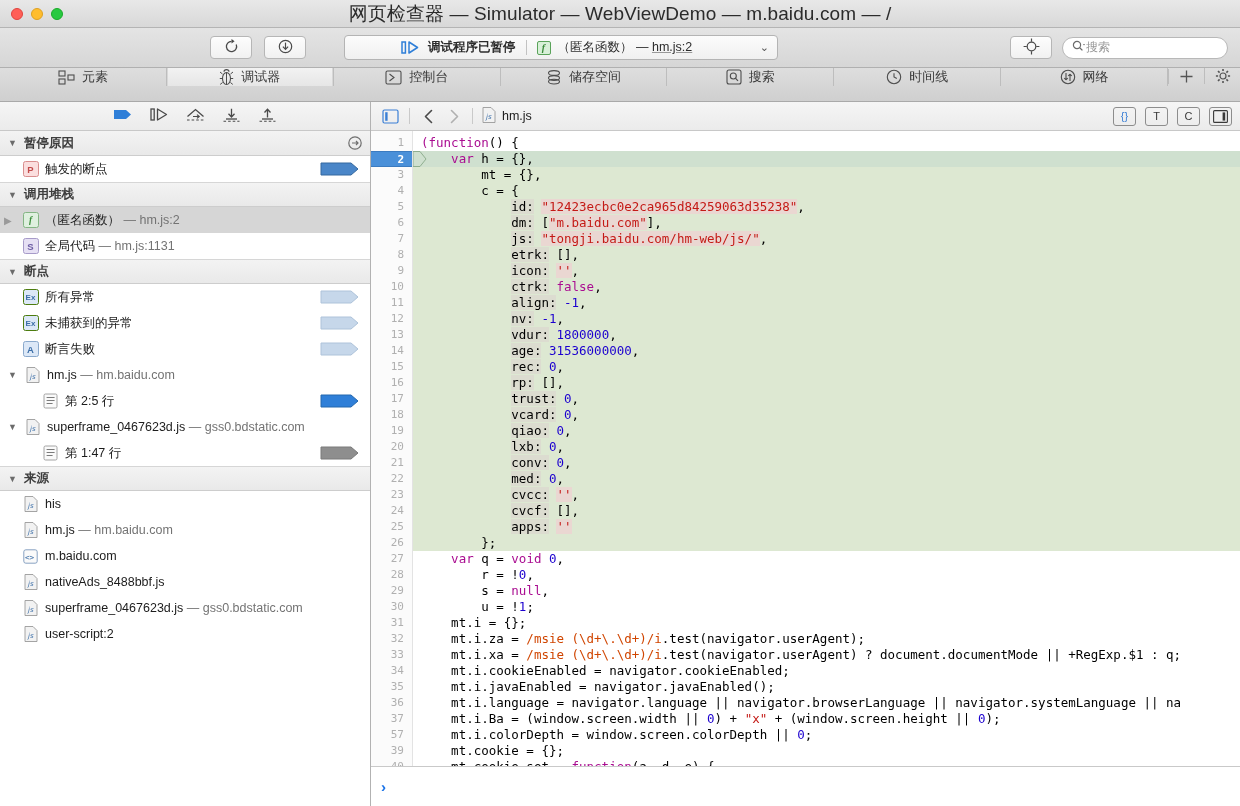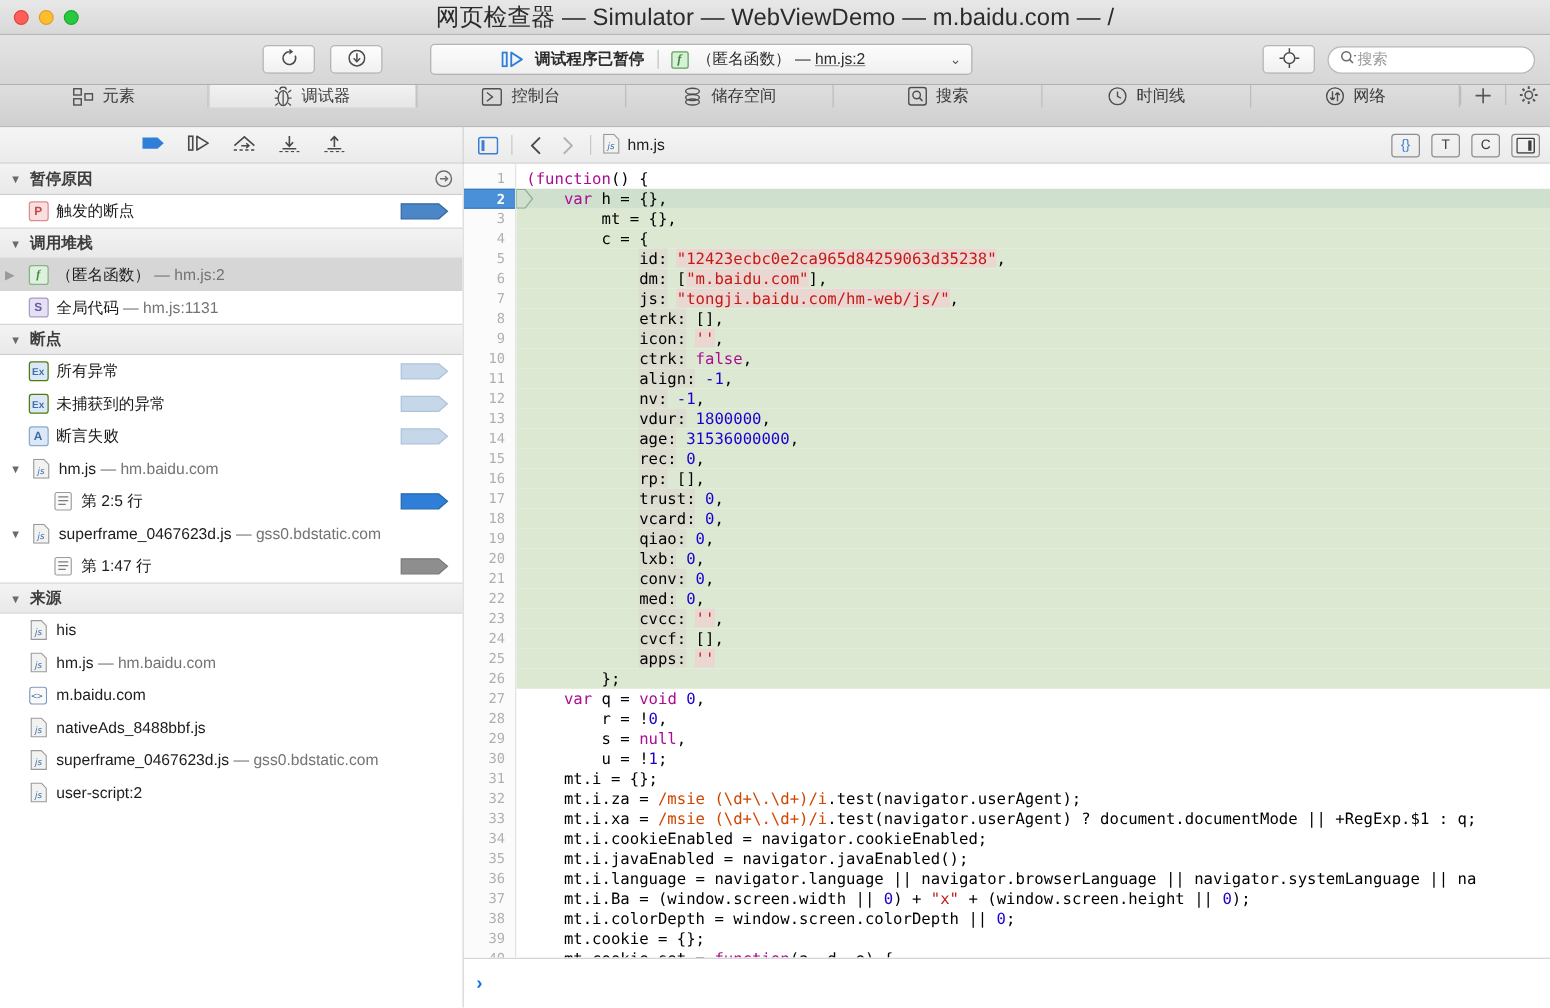--- a/index.html
+++ b/index.html
@@ -702,21 +702,21 @@
             <div class="gline">28</div>
             <div class="gline">29</div>
             <div class="gline">30</div>
             <div class="gline">31</div>
             <div class="gline">32</div>
             <div class="gline">33</div>
             <div class="gline">34</div>
             <div class="gline">35</div>
             <div class="gline">36</div>
             <div class="gline">37</div>
-            <div class="gline">38</div>
+            <div class="gline">57</div>
             <div class="gline">39</div>
             <div class="gline">40</div>
           </div>
         <div class="code" id="code"><div class="cl"><span class="k-key">(function</span>() {</div><div class="cl blk cur">    <span class="k-key">var</span> h = {},</div><div class="cl blk">        mt = {},</div><div class="cl blk">        c = {</div><div class="cl blk">            <span class="hl-prop">id:</span> <span class="k-str hl-str">"12423ecbc0e2ca965d84259063d35238"</span>,</div><div class="cl blk">            <span class="hl-prop">dm:</span> [<span class="k-str hl-str">"m.baidu.com"</span>],</div><div class="cl blk">            <span class="hl-prop">js:</span> <span class="k-str hl-str">"tongji.baidu.com/hm-web/js/"</span>,</div><div class="cl blk">            <span class="hl-prop">etrk:</span> [],</div><div class="cl blk">            <span class="hl-prop">icon:</span> <span class="k-str hl-str">''</span>,</div><div class="cl blk">            <span class="hl-prop">ctrk:</span> <span class="k-key">false</span>,</div><div class="cl blk">            <span class="hl-prop">align:</span> <span class="k-num">-1</span>,</div><div class="cl blk">            <span class="hl-prop">nv:</span> <span class="k-num">-1</span>,</div><div class="cl blk">            <span class="hl-prop">vdur:</span> <span class="k-num">1800000</span>,</div><div class="cl blk">            <span class="hl-prop">age:</span> <span class="k-num">31536000000</span>,</div><div class="cl blk">            <span class="hl-prop">rec:</span> <span class="k-num">0</span>,</div><div class="cl blk">            <span class="hl-prop">rp:</span> [],</div><div class="cl blk">            <span class="hl-prop">trust:</span> <span class="k-num">0</span>,</div><div class="cl blk">            <span class="hl-prop">vcard:</span> <span class="k-num">0</span>,</div><div class="cl blk">            <span class="hl-prop">qiao:</span> <span class="k-num">0</span>,</div><div class="cl blk">            <span class="hl-prop">lxb:</span> <span class="k-num">0</span>,</div><div class="cl blk">            <span class="hl-prop">conv:</span> <span class="k-num">0</span>,</div><div class="cl blk">            <span class="hl-prop">med:</span> <span class="k-num">0</span>,</div><div class="cl blk">            <span class="hl-prop">cvcc:</span> <span class="k-str hl-str">''</span>,</div><div class="cl blk">            <span class="hl-prop">cvcf:</span> [],</div><div class="cl blk">            <span class="hl-prop">apps:</span> <span class="k-str hl-str">''</span></div><div class="cl blk">        };</div><div class="cl">    <span class="k-key">var</span> q = <span class="k-key">void</span> <span class="k-num">0</span>,</div><div class="cl">        r = !<span class="k-num">0</span>,</div><div class="cl">        s = <span class="k-key">null</span>,</div><div class="cl">        u = !<span class="k-num">1</span>;</div><div class="cl">    mt.i = {};</div><div class="cl">    mt.i.za = <span class="k-re">/msie (\d+\.\d+)/i</span>.test(navigator.userAgent);</div><div class="cl">    mt.i.xa = <span class="k-re">/msie (\d+\.\d+)/i</span>.test(navigator.userAgent) ? document.documentMode || +RegExp.$1 : q;</div><div class="cl">    mt.i.cookieEnabled = navigator.cookieEnabled;</div><div class="cl">    mt.i.javaEnabled = navigator.javaEnabled();</div><div class="cl">    mt.i.language = navigator.language || navigator.browserLanguage || navigator.systemLanguage || na</div><div class="cl">    mt.i.Ba = (window.screen.width || <span class="k-num">0</span>) + <span class="k-str">"x"</span> + (window.screen.height || <span class="k-num">0</span>);</div><div class="cl">    mt.i.colorDepth = window.screen.colorDepth || <span class="k-num">0</span>;</div><div class="cl">    mt.cookie = {};</div><div class="cl">    mt.cookie.set = <span class="k-key">function</span>(a, d, e) {</div></div>
         <div class="scrollbar-v"></div>
       <div class="arrow-marker" style="position: absolute; left: 42px; top: 20px; width: 14px; height: 16px;"><svg width="14" height="16" viewBox="0 0 14 16">
               <path d="M0 0.5 h7 l6 7.5 l-6 7.5 h-7 z" fill="#cfe0cf" stroke="#8fae8f" stroke-width="1"></path>
             </svg></div>
         </div>
 

